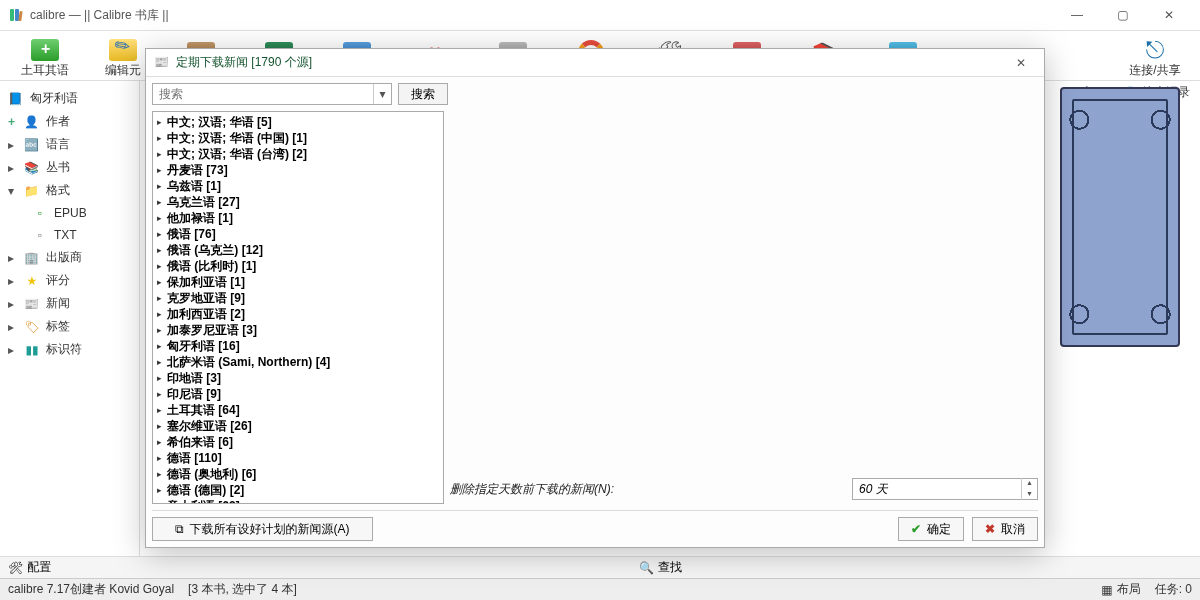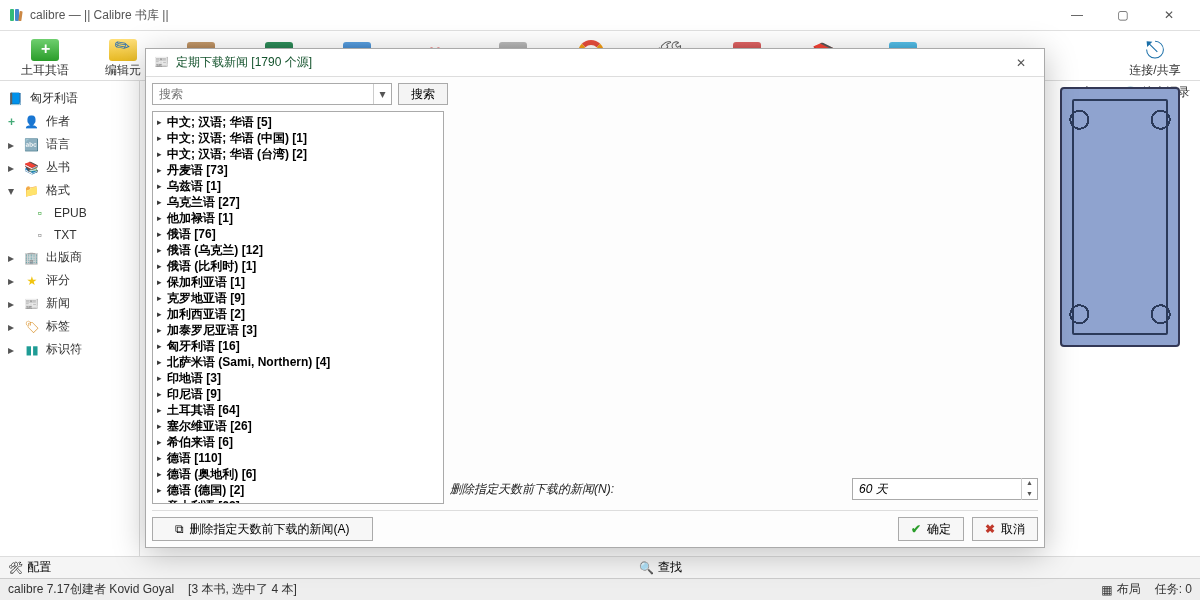--- a/index.html
+++ b/index.html
@@ -446,21 +446,21 @@
               <div>▲</div>
               <div>▼</div>
             </div>
           </div>
         </div>
       </div>
     </div>
     <div class="dlg-bottom">
       <button class="dlg-btn wide">
         <span>⧉</span>
-        <span>删除指定天数前下载的新闻(A)</span>
+        <span>下载所有设好计划的新闻源(A)</span>
       </button>
       <div class="spacer"></div>
       <button class="dlg-btn">
           <span class="check">✔</span>
           <span>确定</span>
         </button>
       <button class="dlg-btn">
           <span class="xmark">✖</span>
           <span>取消</span>
         </button>

